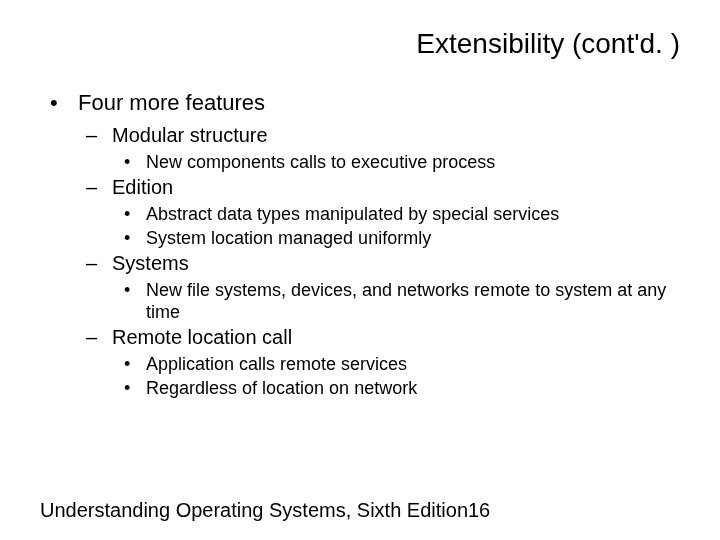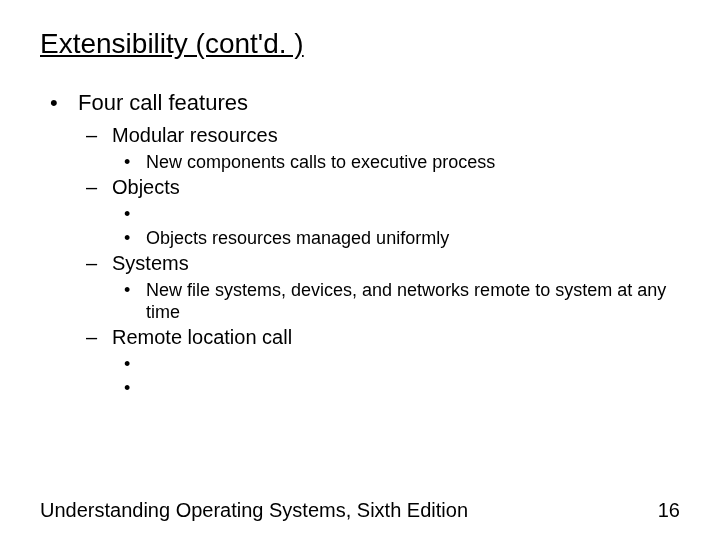--- a/index.html
+++ b/index.html
@@ -6,25 +6,24 @@
   body {
     width: 720px;
     height: 540px;
     background: #ffffff;
     font-family: Arial, Helvetica, sans-serif;
     color: #000;
     position: relative;
     padding: 28px 40px 0 40px;
   }
   .title {
-    text-align: left;
+    text-align: right;
     font-size: 28px;
     font-weight: 400;
     margin-bottom: 30px;
-    text-decoration: underline;
   }
   .content {
     padding-left: 10px;
   }
   .l1 {
     font-size: 22px;
     margin-bottom: 8px;
     display: flex;
   }
   .l1 .bull { width: 28px; flex-shrink: 0; }
@@ -43,72 +42,74 @@
     line-height: 1.25;
   }
   .l3 .bull { width: 22px; flex-shrink: 0; }
   .footer {
     position: absolute;
     bottom: 18px;
     left: 40px;
     right: 40px;
     font-size: 20px;
     display: flex;
-    justify-content: space-between;
   }
 </style>
 </head>
 <body>
 
 <div class="title">Extensibility (cont'd. )</div>
 
 <div class="content">
   <div class="l1">
     <span class="bull">•</span>
-    <span>Four call features</span>
+    <span>Four more features</span>
   </div>
 
   <div class="l2">
     <span class="bull">–</span>
-    <span>Modular resources</span>
+    <span>Modular structure</span>
   </div>
   <div class="l3">
     <span class="bull">•</span>
     <span>New components calls to executive process</span>
   </div>
 
   <div class="l2">
     <span class="bull">–</span>
-    <span>Objects</span>
+    <span>Edition</span>
   </div>
   <div class="l3">
     <span class="bull">•</span>
+    <span>Abstract data types manipulated by special services</span>
   </div>
   <div class="l3">
     <span class="bull">•</span>
-    <span>Objects resources managed uniformly</span>
+    <span>System location managed uniformly</span>
   </div>
 
   <div class="l2">
     <span class="bull">–</span>
     <span>Systems</span>
   </div>
   <div class="l3">
     <span class="bull">•</span>
     <span>New file systems, devices, and networks remote to system at any time</span>
   </div>
 
   <div class="l2">
     <span class="bull">–</span>
     <span>Remote location call</span>
   </div>
   <div class="l3">
     <span class="bull">•</span>
+    <span>Application calls remote services</span>
   </div>
   <div class="l3">
     <span class="bull">•</span>
+    <span>Regardless of location on network</span>
   </div>
 </div>
 
 <div class="footer">
   <span>Understanding Operating Systems, Sixth Edition</span>
   <span>16</span>
 </div>
 
 </body></html>

